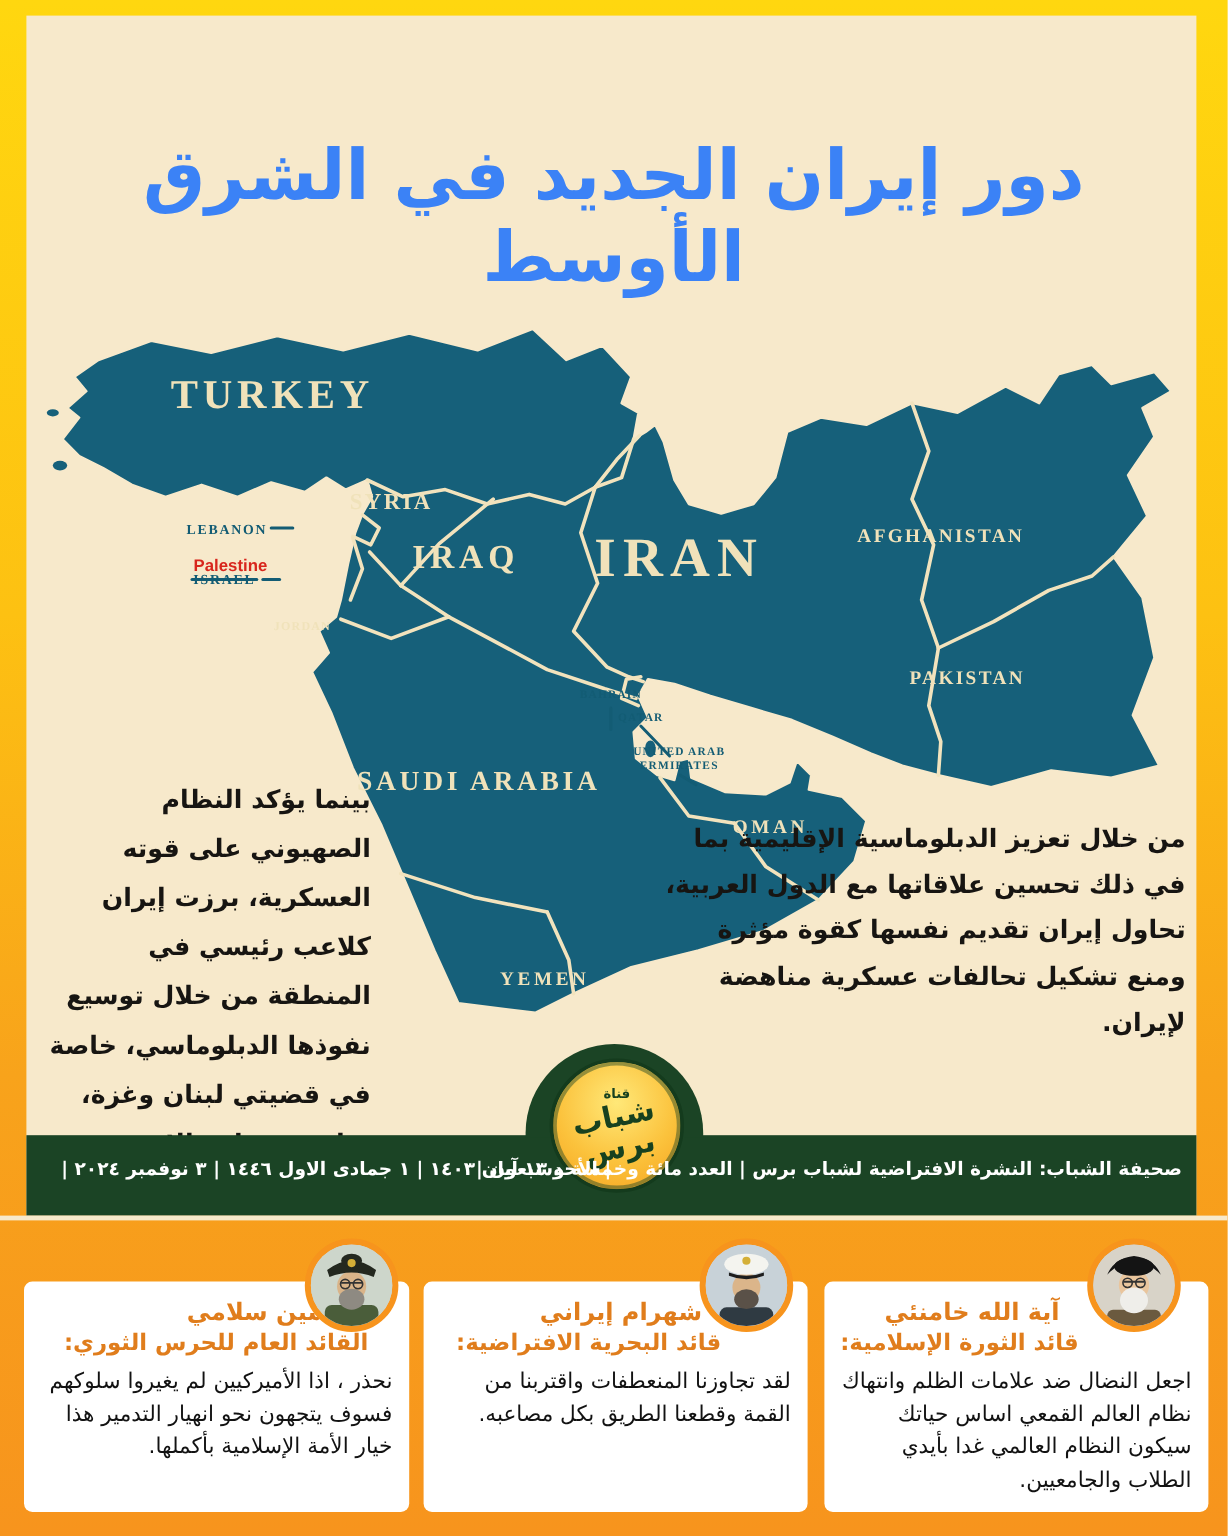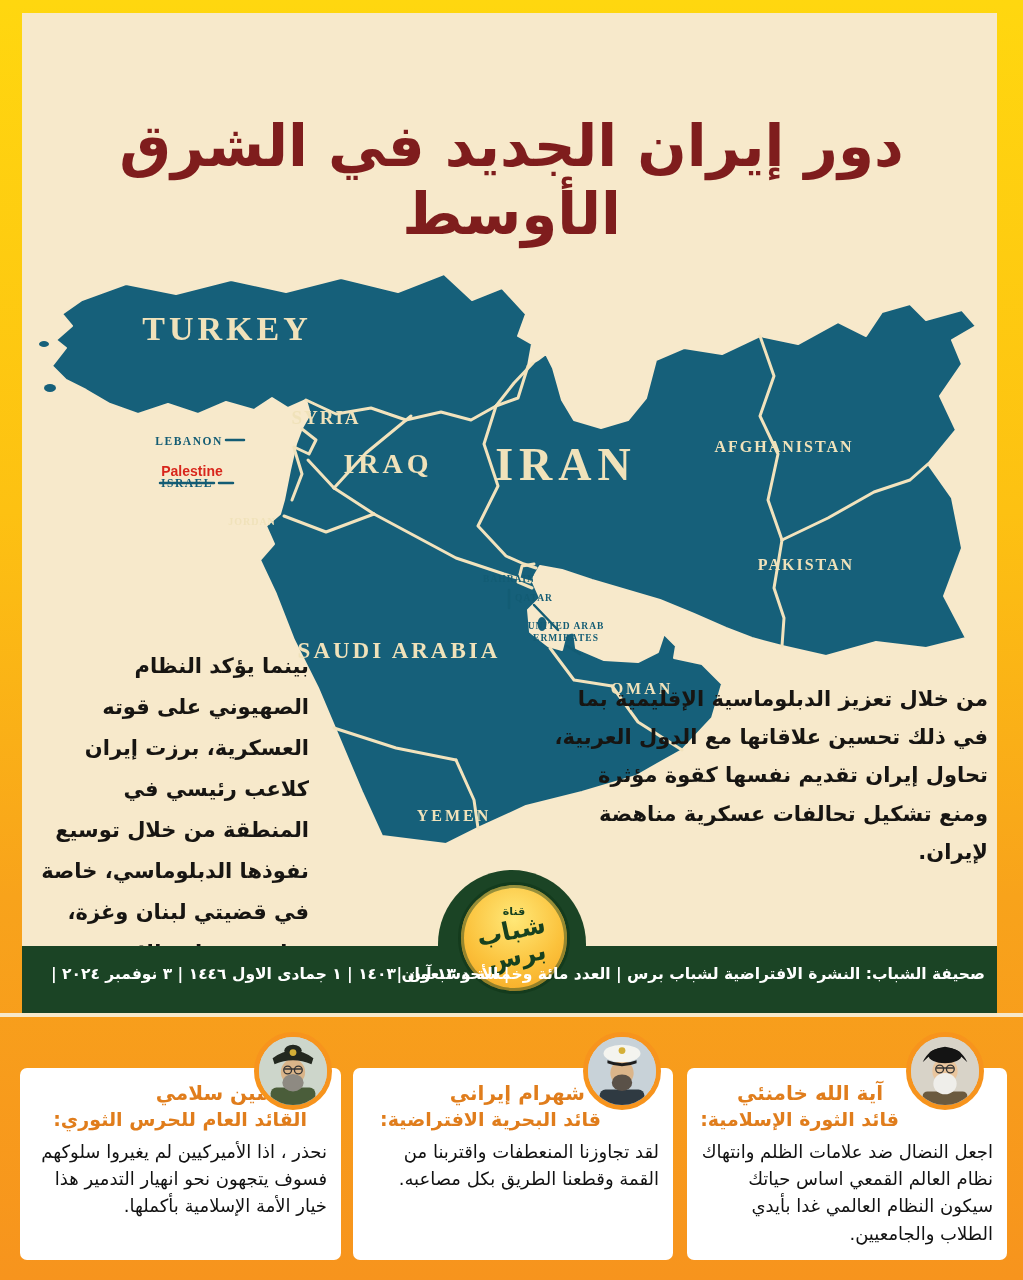--- a/index.html
+++ b/index.html
@@ -8,21 +8,21 @@
     font-family:"DejaVu Sans",sans-serif;
     background:linear-gradient(180deg,#FFD70F 0%,#FDC112 40%,#F8A31B 70%,#F7941D 100%);
   }
   .panel{
     position:absolute;left:22px;top:13px;width:975px;height:1000px;
     background:#F7E9CB;
   }
   .main-title{
     position:absolute;left:30px;top:112px;width:963px;
     text-align:center;direction:rtl;
-    font-size:58px;font-weight:700;color:#7f1d1d;
+    font-size:58px;font-weight:700;color:#3b82f6;
     letter-spacing:-1px;
   }
   .map-wrap{position:absolute;left:26px;top:248px;width:975px;height:635px;}
   .lbl{font-family:"Liberation Serif",serif;fill:#F0E2BA;font-weight:700;text-anchor:middle;}
   .lbl-dark{font-family:"Liberation Serif",serif;fill:#135C74;font-weight:700;text-anchor:middle;}
   .lbl-red{font-family:"Liberation Sans",sans-serif;fill:#D8261C;font-weight:700;text-anchor:middle;}
   .para{
     position:absolute;direction:rtl;text-align:right;
     font-weight:700;color:#171512;
   }

